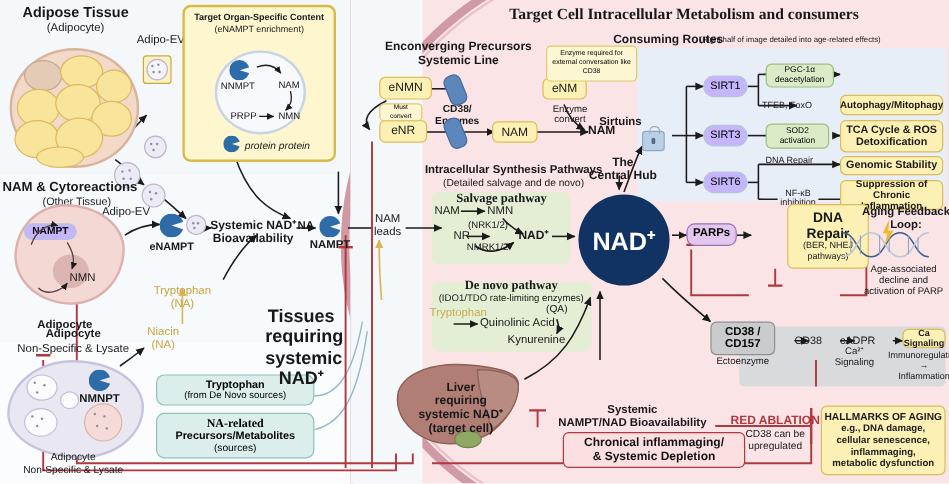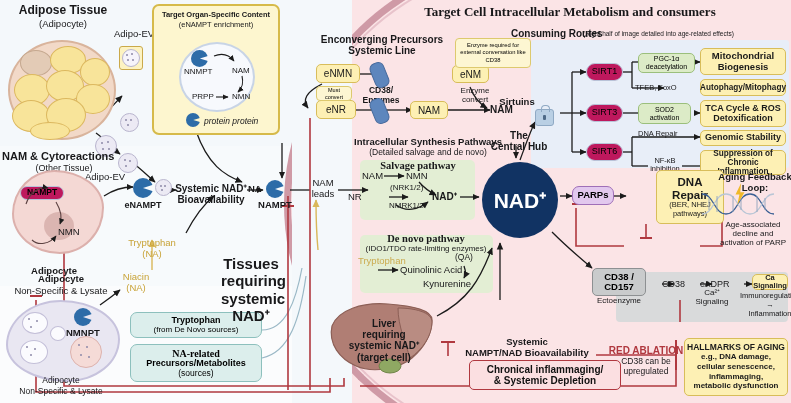--- a/index.html
+++ b/index.html
@@ -36,21 +36,21 @@
   .t{position:absolute;white-space:nowrap;color:#18181a;line-height:1.12;}
   .ctr{text-align:center;transform:translateX(-50%);white-space:normal;}
   .b{font-weight:bold;}
 
   
   .box{position:absolute;box-sizing:border-box;text-align:center;
        display:flex;align-items:center;justify-content:center;line-height:1.1;}
   .yellow{background:#fdf0b4;border:1.2px solid #d8bd5a;border-radius:5px;color:#1a1a1a;}
   .yellow-pale{background:#fdf6d2;border:1px solid #ddc96e;border-radius:4px;}
   .green{background:#dcebc7;border:1px solid #9bbf7c;border-radius:5px;}
-  .whitebox{background:#be185d;border:1.3px solid #b9c3d8;border-radius:9px;}
+  .whitebox{background:#c4b5fd;border:1.3px solid #b9c3d8;border-radius:9px;}
   .purple{background:#e2c8ee;border:1.3px solid #9f6fb8;border-radius:7px;}
   .gray{background:#c9cbcc;border:1.3px solid #8d9092;border-radius:5px;}
   .teal{background:#dceeec;border:1.2px solid #8dc0bd;border-radius:7px;}
   .redline-box{background:#fbdfe1;border:1.6px solid #b0383f;border-radius:5px;color:#111;}
 
   
   svg.ov{position:absolute;left:0;top:0;width:791px;height:403px;overflow:visible;
          pointer-events:none;}
 
   
@@ -408,21 +408,21 @@
 convert</div>
   <div class="box yellow-pale" style="left:455px;top:38px;width:76px;height:30px;font-size:5.8px;padding:2px;
               line-height:1.25;">Enzyme required for external conversation like CD38</div>
 
   <div class="t ctr" style="left:428px;top:148px;width:200px;font-size:8.5px;">(Detailed salvage and de novo)</div>
   <div class="t ctr b" style="left:428px;top:137px;width:200px;font-size:9.5px;">Intracellular Synthesis Pathways</div>
 
   <div class="t ctr b" style="left:418px;top:160px;width:120px;font-size:10.5px;font-family:'Liberation Serif',serif;">Salvage pathway</div>
   <div class="t" style="left:362px;top:171px;font-size:9.5px;">NAM</div>
   <div class="t" style="left:406px;top:171px;font-size:9.5px;">NMN</div>
-  <div class="t" style="left:348px;top:192px;font-size:9.5px;">NR</div>
+  <div class="t" style="left:378px;top:192px;font-size:9.5px;">NR</div>
   <div class="t" style="left:390px;top:184px;font-size:8px;">(NRK1/2)</div>
   <div class="t" style="left:389px;top:202px;font-size:8px;">NMRK1/2</div>
   <div class="t b" style="left:432px;top:191px;font-size:10px;">NAD⁺</div>
 
   <div class="t ctr b" style="left:426px;top:233px;width:140px;font-size:10.5px;font-family:'Liberation Serif',serif;">De novo pathway</div>
   <div class="t ctr" style="left:426px;top:245px;width:150px;font-size:8px;">(IDO1/TDO rate-limiting enzymes)</div>
   <div class="t" style="left:358px;top:256px;font-size:9.5px;color:#cbab4f;">Tryptophan</div>
   <div class="t" style="left:455px;top:253px;font-size:8.5px;">(QA)</div>
   <div class="t" style="left:400px;top:265px;font-size:9.5px;">Quinolinic Acid</div>
   <div class="t" style="left:423px;top:279px;font-size:9.5px;">Kynurenine</div>
@@ -450,22 +450,20 @@
 
   <div class="box green" style="left:638px;top:53px;width:57px;height:20px;font-size:7px;white-space:pre-line;">PGC-1α
 deacetylation</div>
   <div class="t" style="left:635px;top:84px;font-size:7.5px;">TFEB, FoxO</div>
   <div class="box green" style="left:638px;top:103px;width:53px;height:21px;font-size:7px;white-space:pre-line;">SOD2
 activation</div>
   <div class="t" style="left:638px;top:130px;font-size:7.5px;">DNA Repair</div>
   <div class="t ctr" style="left:665px;top:157px;width:48px;font-size:7.5px;white-space:pre-line;">NF-κB
 inhibition</div>
 
-  <div class="box yellow" style="left:700px;top:48px;width:86px;height:27px;font-size:9.5px;font-weight:bold;white-space:pre-line;">Mitochondrial
-Biogenesis</div>
   <div class="box yellow" style="left:700px;top:79px;width:86px;height:17px;font-size:8.2px;font-weight:bold;">Autophagy/Mitophagy</div>
   <div class="box yellow" style="left:700px;top:100px;width:86px;height:27px;font-size:9px;font-weight:bold;white-space:pre-line;">TCA Cycle &amp; ROS
 Detoxification</div>
   <div class="box yellow" style="left:700px;top:130px;width:86px;height:16px;font-size:9px;font-weight:bold;">Genomic Stability</div>
   <div class="box yellow" style="left:700px;top:150px;width:86px;height:25px;font-size:8.2px;font-weight:bold;white-space:pre-line;">Suppression of
 Chronic Inflammation</div>
 
   <div class="box purple" style="left:572px;top:186px;width:42px;height:19px;font-size:9.5px;font-weight:bold;">PARPs</div>
   <div class="box yellow" style="left:656px;top:170px;width:68px;height:54px;flex-direction:column;">
     <span class="b" style="font-size:11.5px;white-space:pre-line;">DNA

